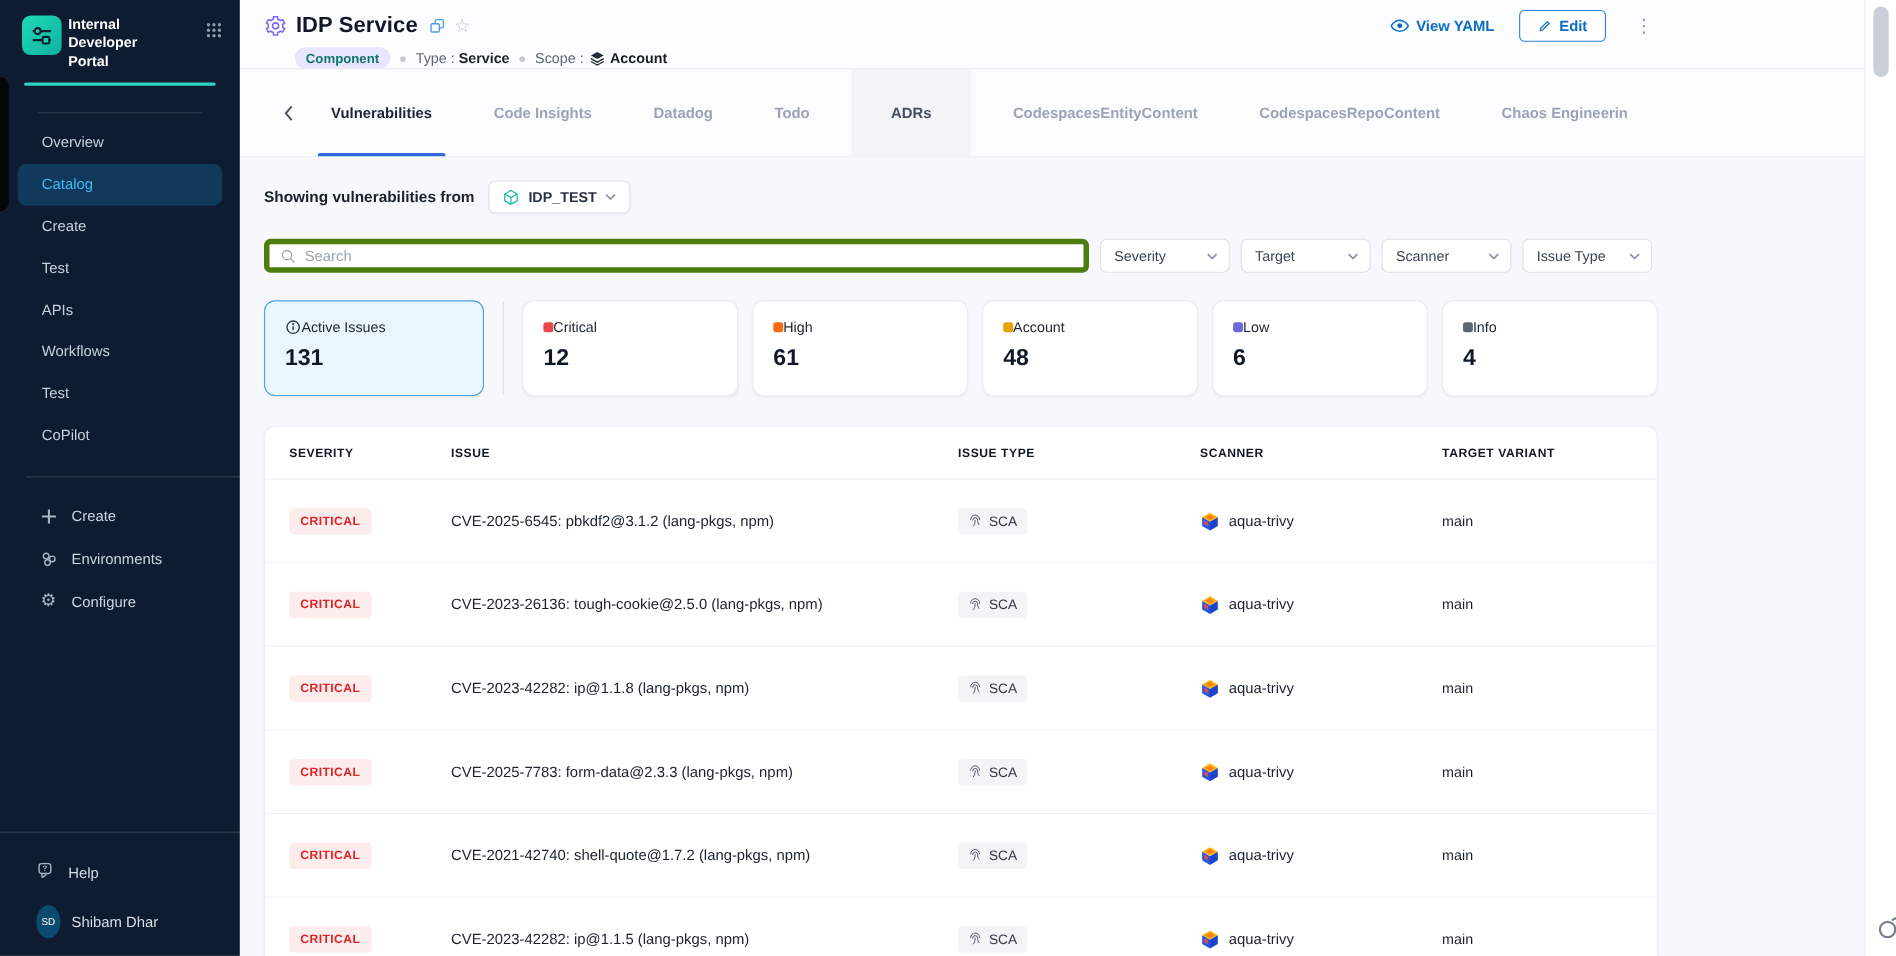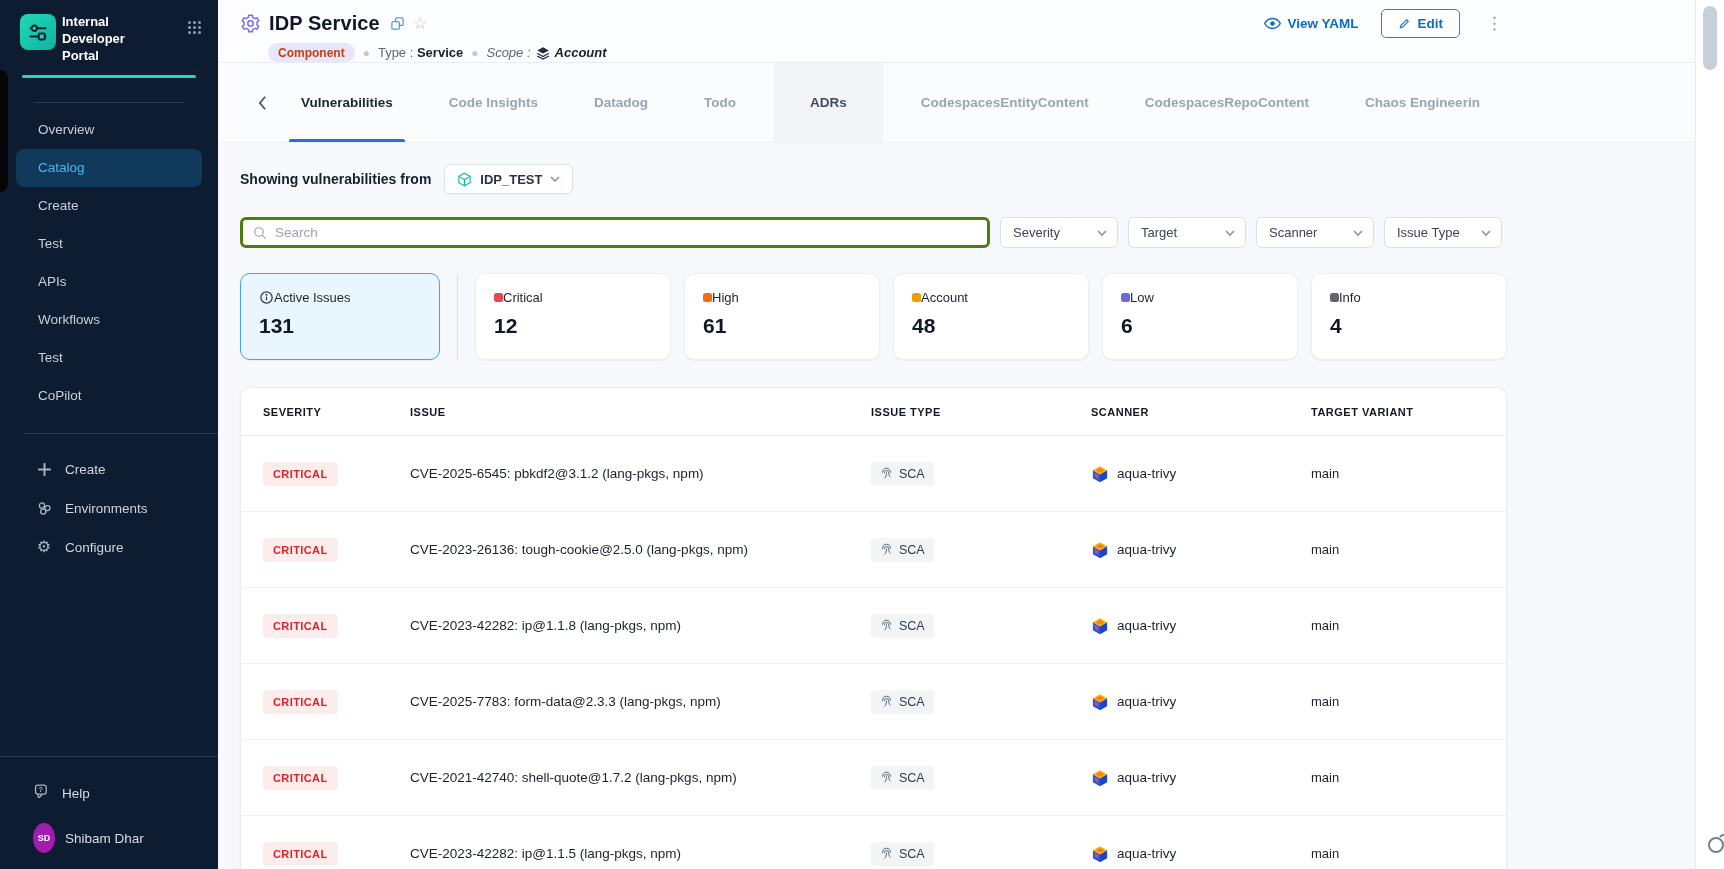--- a/index.html
+++ b/index.html
@@ -27,22 +27,22 @@
   .side-actions { margin-top:16px; }
   .action-item { height:39px; display:flex; align-items:center; gap:12px;
                  padding-left:35px; font-size:13.5px; color:#cdd5e0; cursor:pointer; }
   .action-item .ico { width:18px; display:flex; justify-content:center; color:#a9b4c2; }
   .gear-uni { font-size:16px; color:#a9b4c2; line-height:1; }
   .side-footer { margin-top:auto; }
   .footer-divider { border-top:1px solid rgba(255,255,255,.14); }
   .help-row { display:flex; align-items:center; gap:12px; padding:26px 0 0 33px;
               font-size:13.5px; color:#d3dae3; cursor:pointer; }
   .user-row { display:flex; align-items:center; gap:10px; padding:20px 0 16px 33px; }
-  .avatar { width:22px; height:30px; border-radius:50%; background:#a21caf; color:#fff;
-            font-size:9px; font-weight:700; display:flex; align-items:center; justify-content:center; }
+  .avatar { width:22px; height:30px; border-radius:50%; background:#0c4a6e; color:#fff;
+            font-size:9px; font-weight:400; display:flex; align-items:center; justify-content:center; }
   .user-name { font-size:13.5px; color:#d7dde5; }
 
   
   .black-notch { position:absolute; left:0; top:70px; width:8px; height:122px;
                  background:#060607; border-radius:0 9px 9px 0; z-index:3; }
 
   
   .main { flex:1; display:flex; flex-direction:column; min-width:0; }
 
   .page-header { height:63px; background:#fcfdfe; border-bottom:1px solid #e9ecf1;
@@ -53,26 +53,26 @@
   .copy-icon { margin-left:10px; display:flex; cursor:pointer; }
   .star-icon { margin-left:8px; font-size:17px; color:#c0c7d1; cursor:pointer; line-height:1; }
   .header-actions { margin-left:auto; display:flex; align-items:center; gap:22px; }
   .view-yaml { display:flex; align-items:center; gap:6px; color:#0b6cc4; font-size:13.5px;
                font-weight:700; cursor:pointer; }
   .edit-btn { display:flex; align-items:center; gap:7px; color:#0b6cc4; font-size:13.5px;
               font-weight:700; background:#fff; border:1.5px solid #2d7fd6; border-radius:5px;
               padding:6px 16px; cursor:pointer; }
   .kebab { color:#8a93a3; font-size:17px; letter-spacing:0; cursor:pointer; padding:0 4px; }
   .meta-row { display:flex; align-items:center; gap:8px; margin:5px 0 0 28px; font-size:13px; }
-  .entity-badge { background:#e9e5fc; color:#c2410c; font-size:12px; font-weight:600;
+  .entity-badge { background:#e9e5fc; color:#0f766e; font-size:12px; font-weight:600;
                   padding:2.5px 10px; border-radius:10px; }
   .meta-dot { color:#c3c9d2; font-size:12px; }
   .meta-label { color:#5d6878; }
   .meta-value { color:#17202b; font-weight:600; }
-  .scope-group { display:flex; align-items:center; gap:5px;font-style:italic; }
+  .scope-group { display:flex; align-items:center; gap:5px; }
 
   .tabbar { height:80px; background:#fbfcfd; border-bottom:1px solid #edf0f4;
             display:flex; align-items:stretch; padding:0 6px 0 34px; }
   .tab-nav-arrow { align-self:center; display:flex; padding:4px; cursor:pointer; }
   .tab-fwd { margin-left:auto; }
   .tabs-strip { display:flex; align-items:stretch; }
   .tab { position:relative; display:flex; align-items:center; padding:0 12px; margin:0 16px;
          font-size:13.5px; font-weight:700; color:#9aa4b4; white-space:nowrap; cursor:pointer; }
   .tab[data-state="active"] { color:#1b2534; }
   .tab[data-state="active"]::after { content:""; position:absolute; left:0; right:0; bottom:0;
@@ -83,21 +83,21 @@
   .inner { width:1267px; }
 
   .showing-row { display:flex; align-items:center; gap:13px; height:30px; }
   .showing-label { font-size:14px; font-weight:700; color:#17202b; }
   .project-select { height:30px; display:inline-flex; align-items:center; gap:8px;
                     background:#fff; border:1px solid #dde2e9; border-radius:6px;
                     padding:0 12px; cursor:pointer; box-shadow:0 1px 2px rgba(16,24,40,.04); }
   .project-select .p-label { font-size:13px; font-weight:600; color:#2a3342; }
 
   .search-row { margin-top:23px; display:flex; gap:10px; }
-  .search-box { width:750px; height:31px; background:#fff; border:3px solid #4d7c0f;
+  .search-box { width:750px; height:31px; background:#fff; border:5px solid #4d7c0f;
                 border-radius:6px; display:flex; align-items:center; gap:8px; padding:0 10px; }
   .search-box input { border:none; outline:none; flex:1; font-size:13.5px;
                       font-family:"Liberation Sans",sans-serif; color:#333b48; background:transparent; }
   .search-box input::placeholder { color:#9aa4b2; }
   .filter { width:118px; height:31px; background:#fff; border:1px solid #dce1e8; border-radius:6px;
             display:flex; align-items:center; justify-content:space-between; padding:0 10px 0 12px;
             font-size:13px; color:#3a4454; cursor:pointer; }
   .filters { display:flex; gap:10px; }
 
   .stats-row { margin-top:25px; display:flex; gap:13px; height:87px; }

